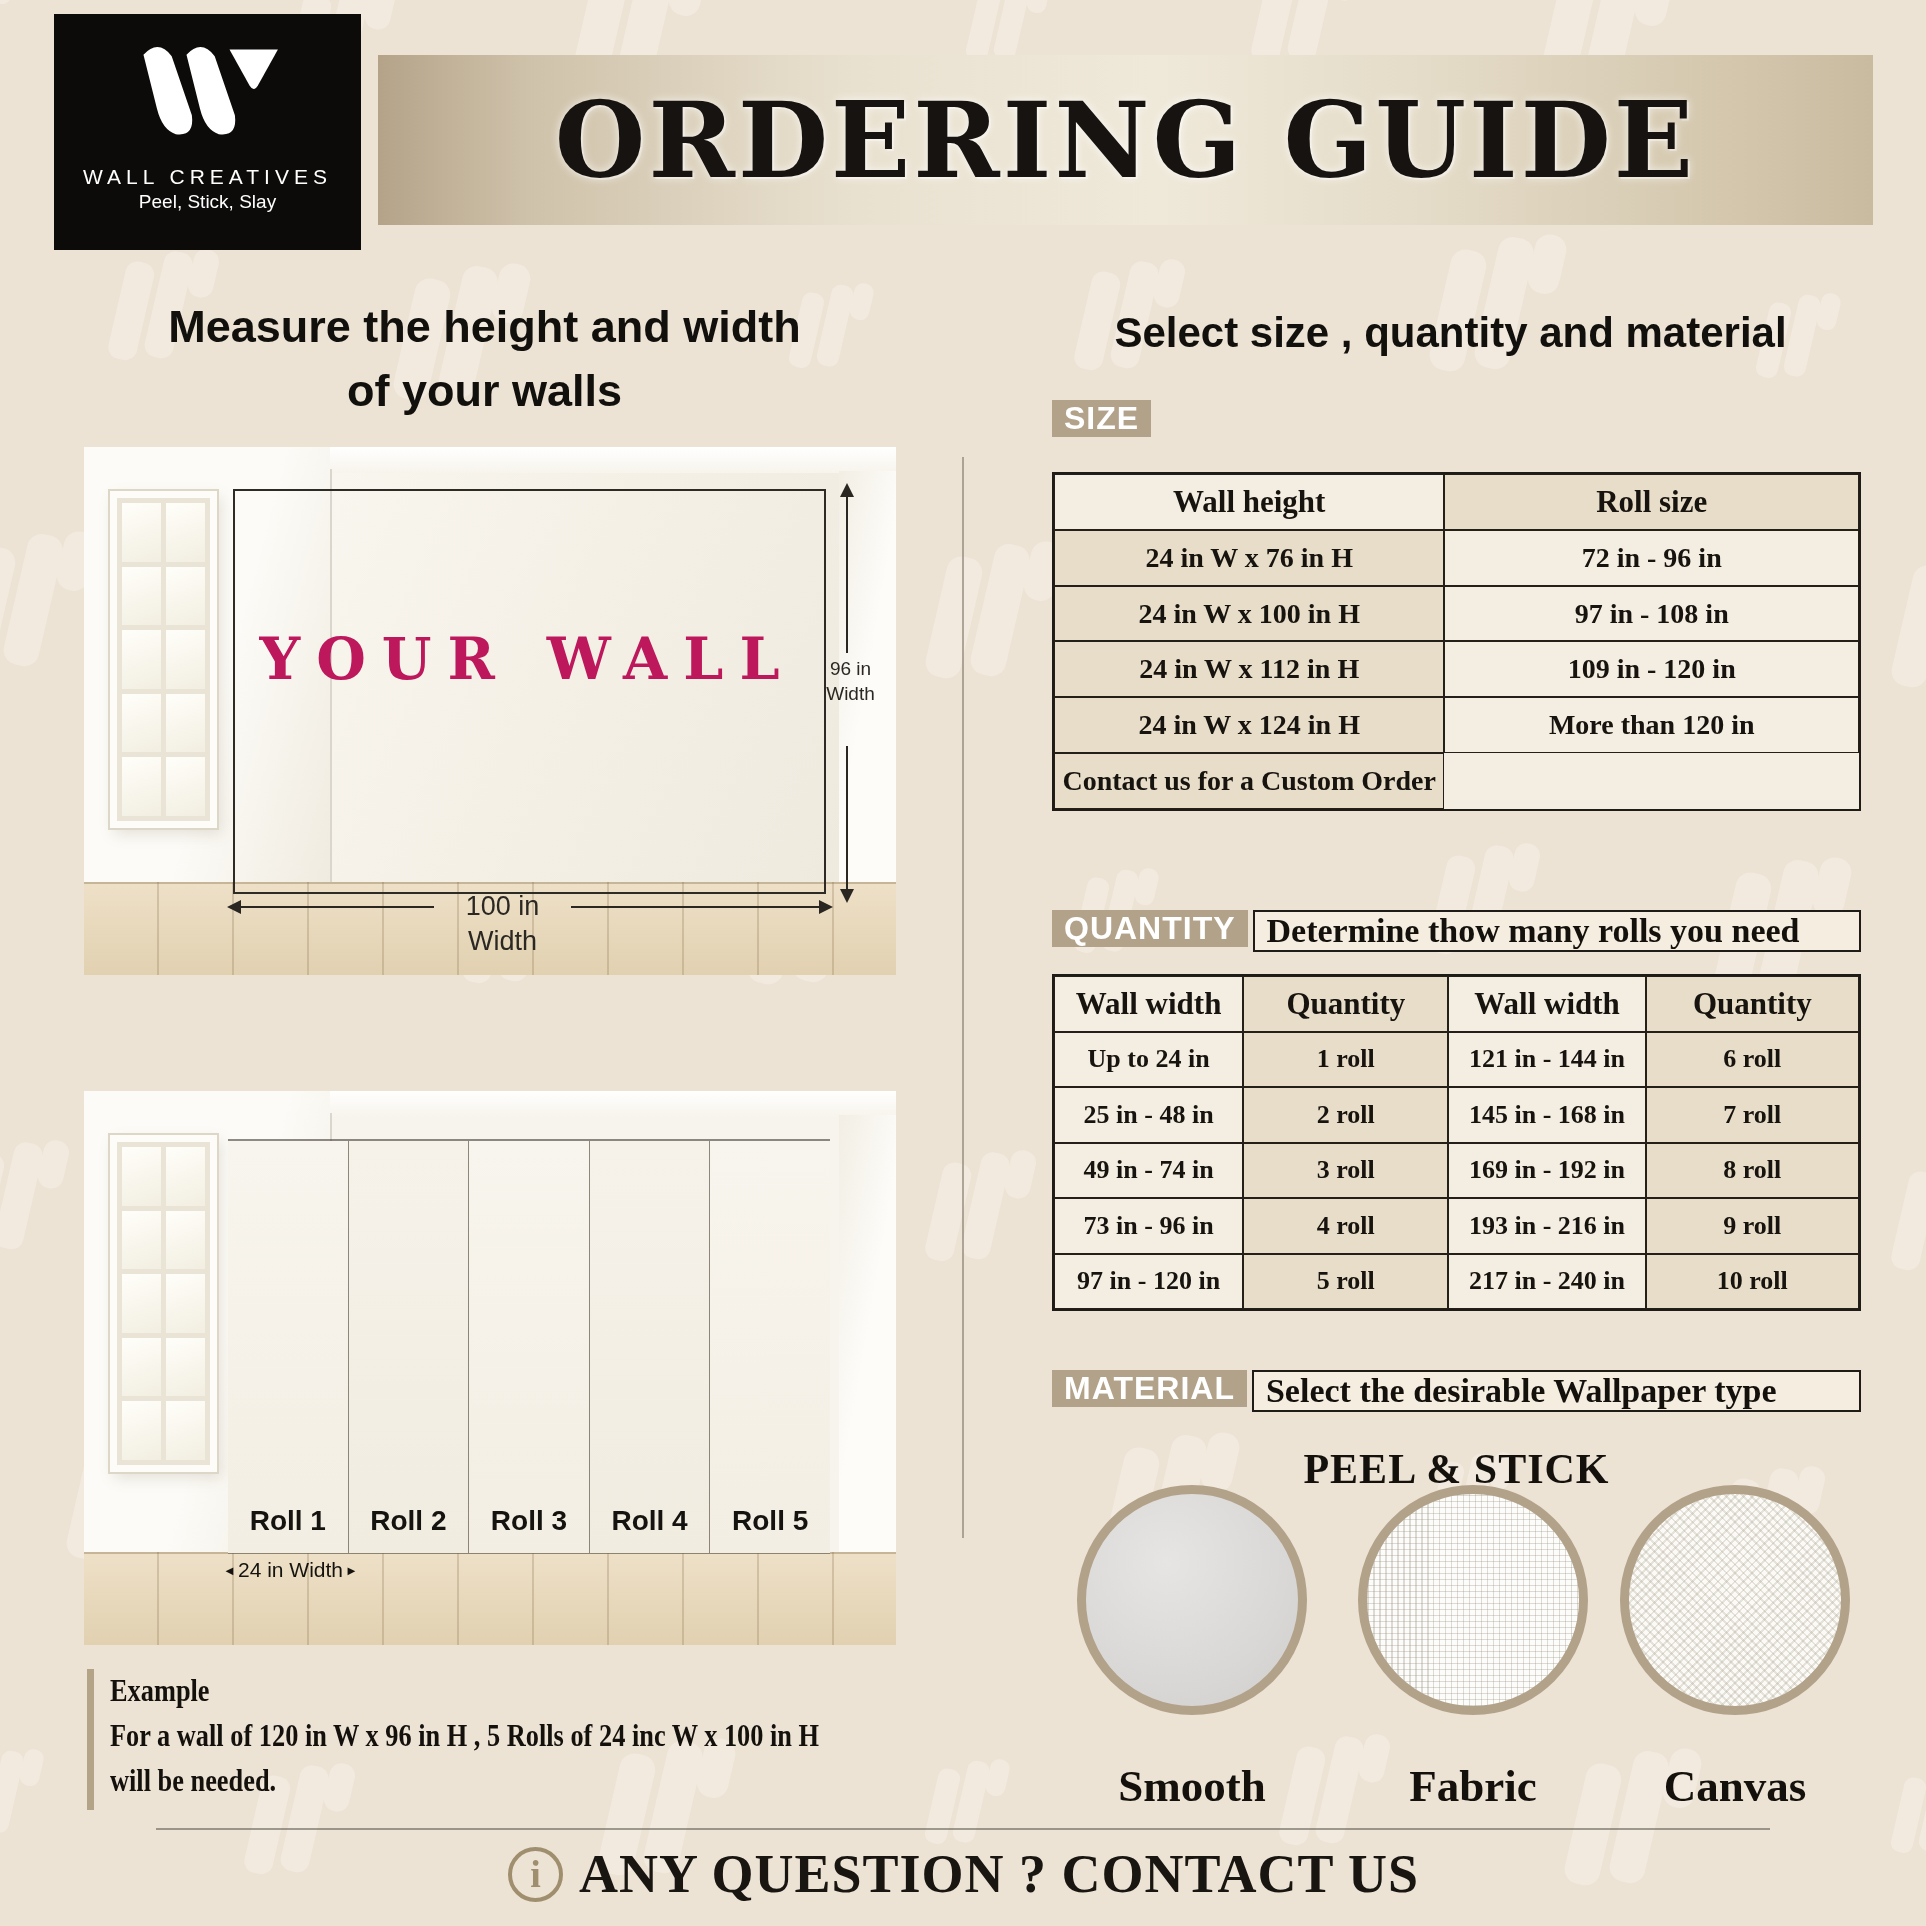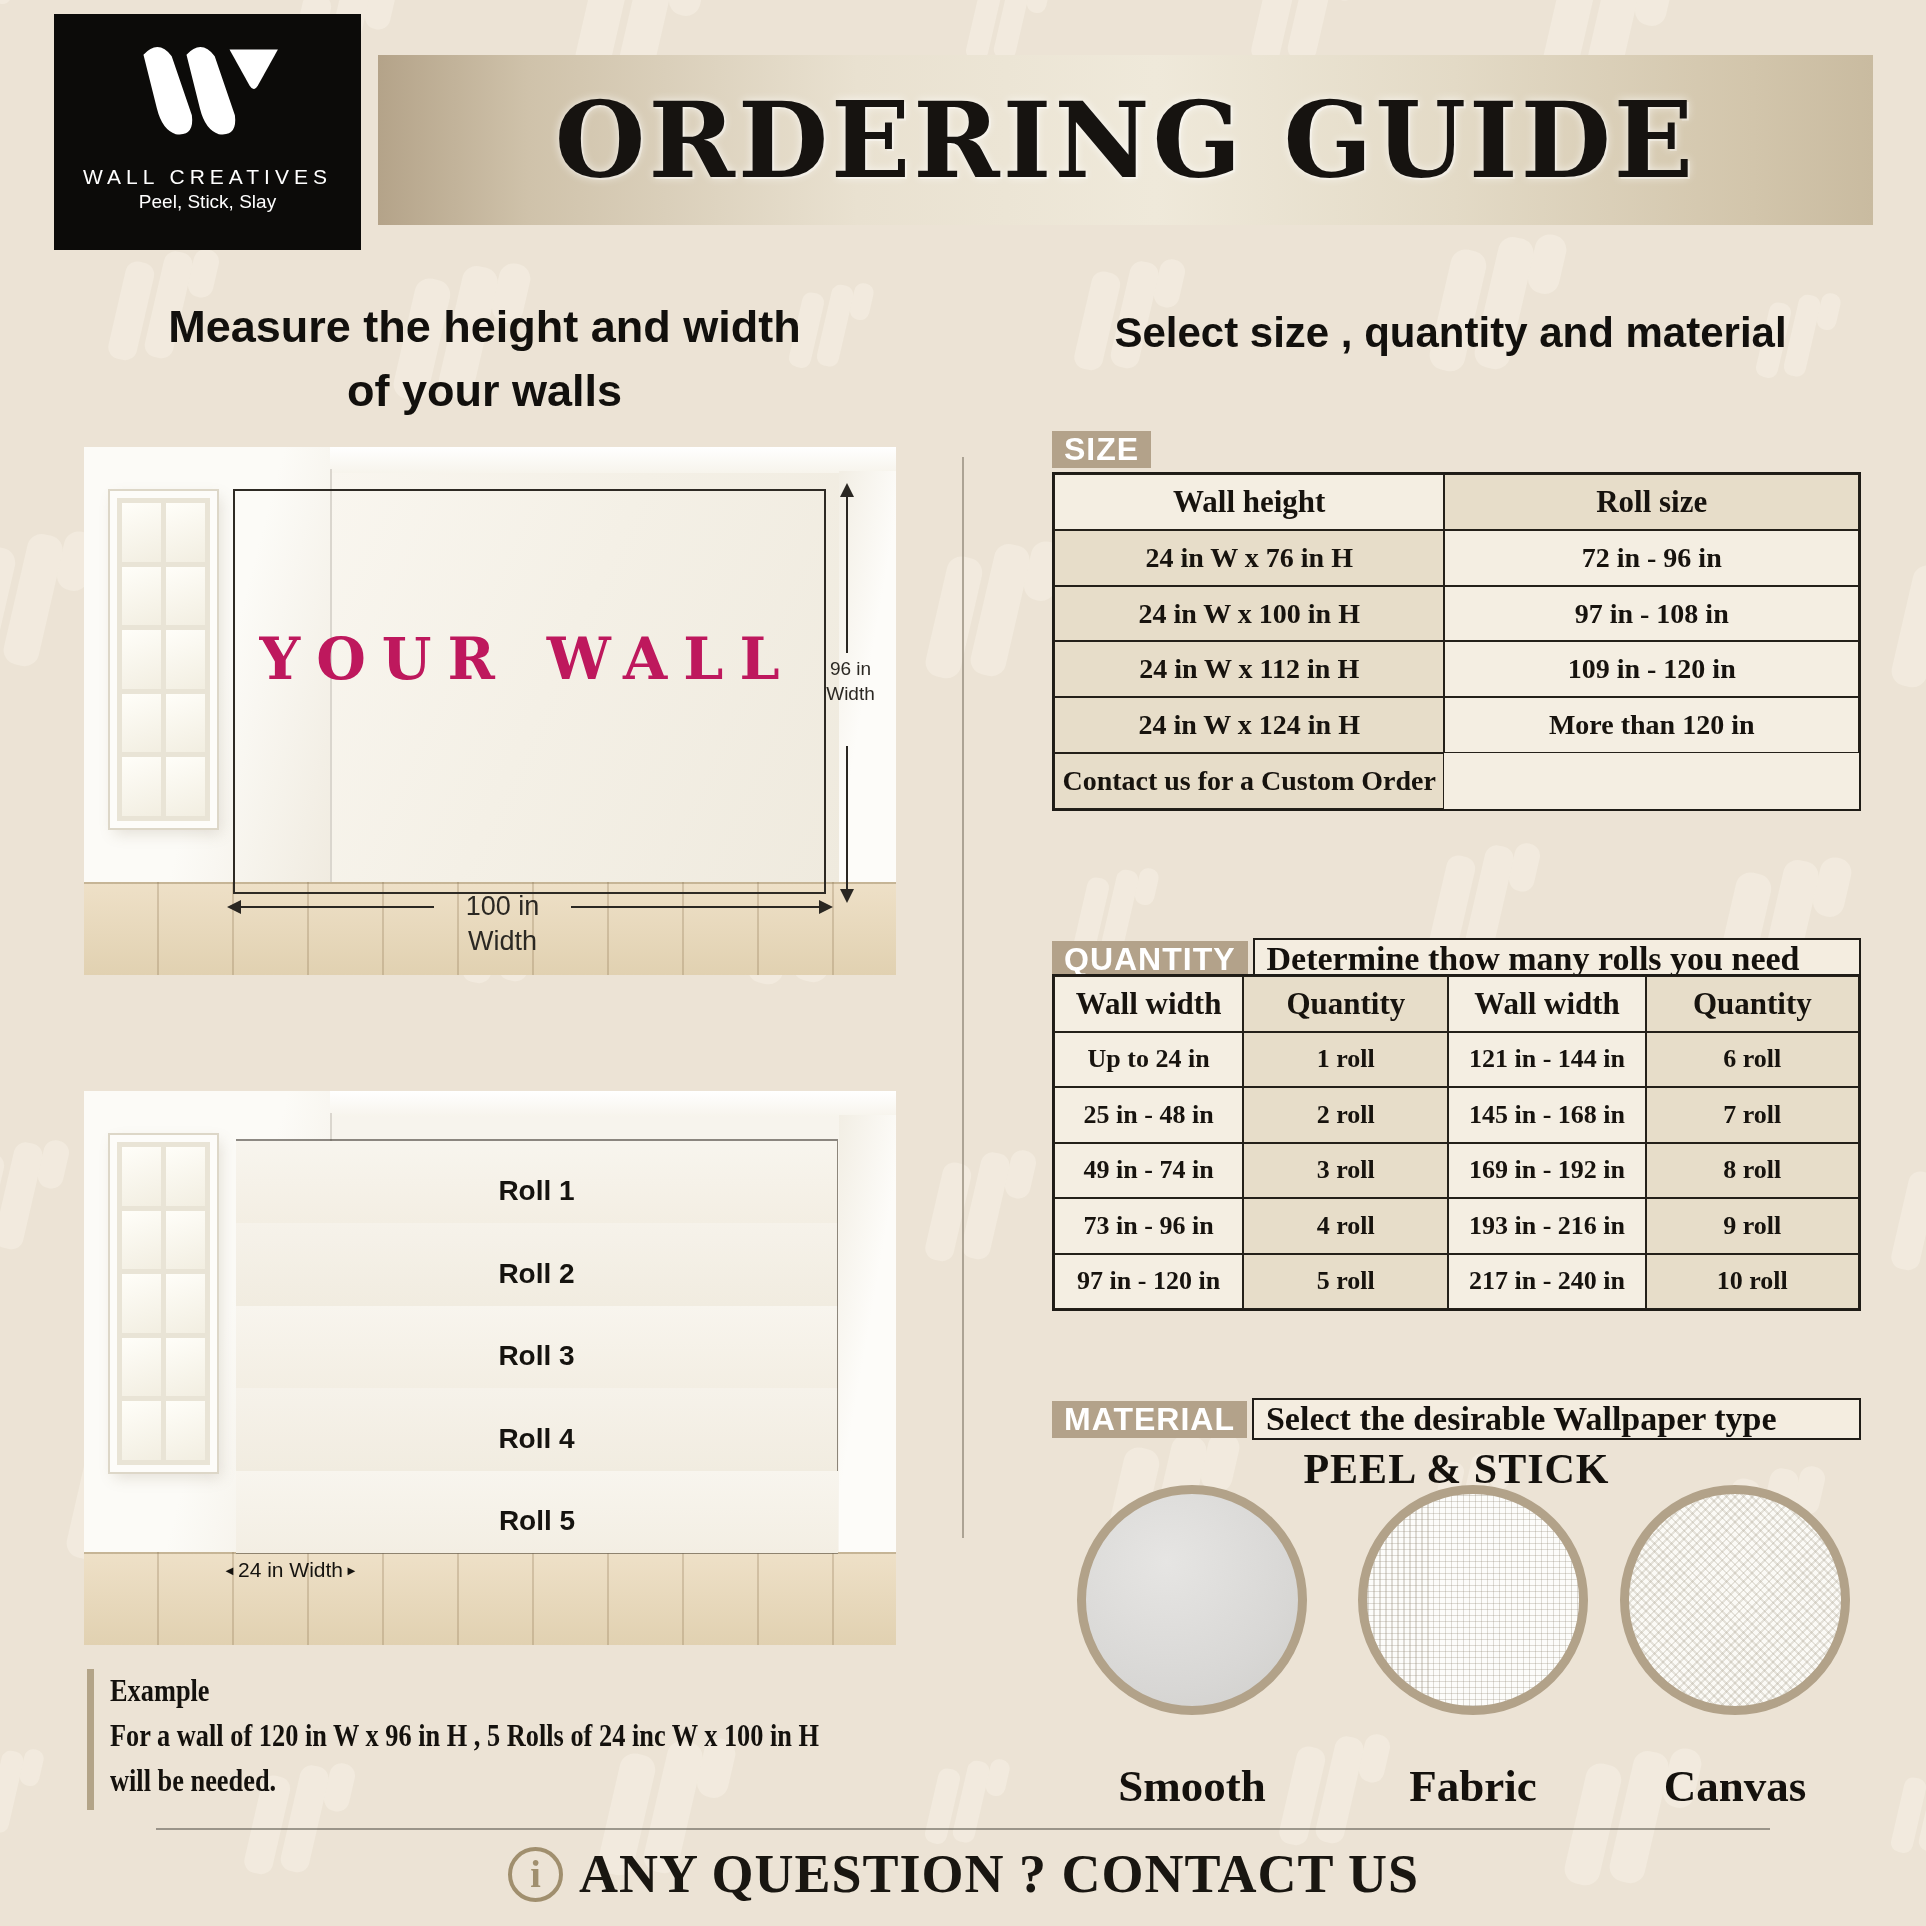--- a/index.html
+++ b/index.html
@@ -72,36 +72,36 @@
   .va-bot{top:299px;height:145px;}
   .va-bot::after{content:"";position:absolute;left:-6px;bottom:-12px;border-left:7px solid transparent;border-right:7px solid transparent;border-top:14px solid #2a2722;}
   .va-label{position:absolute;left:717px;top:210px;width:99px;text-align:center;font-size:19px;line-height:1.3;color:#2b2823;}
   .ha-line{position:absolute;top:459px;height:2px;background:#2a2722;}
   .ha-l{left:156px;width:194px;}
   .ha-l::before{content:"";position:absolute;left:-13px;top:-6px;border-top:7px solid transparent;border-bottom:7px solid transparent;border-right:14px solid #2a2722;}
   .ha-r{left:487px;width:249px;}
   .ha-r::after{content:"";position:absolute;right:-13px;top:-6px;border-top:7px solid transparent;border-bottom:7px solid transparent;border-left:14px solid #2a2722;}
   .ha-label{position:absolute;left:350px;top:442px;width:137px;text-align:center;font-size:27px;line-height:1.3;color:#2b2823;}
   
-  .panels{position:absolute;left:152px;top:48px;width:602px;height:412px;display:flex;border-top:2px solid rgba(50,44,36,.55);border-bottom:1.5px solid rgba(105,98,86,.6);flex-direction:column;}
+  .panels{position:absolute;left:144px;top:48px;width:602px;height:412px;display:flex;border-top:2px solid rgba(50,44,36,.55);border-bottom:1.5px solid rgba(105,98,86,.6);}
   .panel{flex:1;position:relative;border-right:1.5px solid rgba(105,98,86,.75);background:linear-gradient(#f8f5ee,#f3eee3);}
   .panel:nth-child(even){background:linear-gradient(#f6f2ea,#f1ece0);}
   .panel:last-child{border-right:none;}
   .roll-label{position:absolute;bottom:16px;width:100%;text-align:center;font-weight:700;font-size:28px;color:#15130f;}
   .rw-wrap{position:absolute;left:139px;top:467px;width:135px;display:flex;align-items:center;justify-content:center;color:#15130f;}
   .rw-wrap .tick{width:2px;height:18px;background:#15130f;}
   .rw-wrap .arr{font-size:13px;margin:0 2px;}
   .rw-text{font-size:21px;white-space:nowrap;}
   
   .example{position:absolute;left:87px;top:1669px;width:871px;border-left:7px solid #b3a488;padding:0 0 6px 16px;z-index:2;}
   .example .inner{transform:scaleX(.85);transform-origin:left top;white-space:nowrap;}
   .ex-title,.ex-line{font-family:"Liberation Serif",serif;font-weight:bold;font-size:31px;line-height:1.45;color:#14110d;}
   
   .v-divider{position:absolute;left:962px;top:457px;width:2px;height:1081px;background:#978e7e;opacity:.75;}
-  .section-head{position:absolute;left:1052px;width:809px;height:50px;display:flex;align-items:center;z-index:2;margin-top:24px;}
+  .section-head{position:absolute;left:1052px;width:809px;height:50px;display:flex;align-items:flex-start;z-index:2;}
   .sec-label{
     background:var(--accent_tan,#b3a28a);color:#fff;font-weight:700;font-size:32px;letter-spacing:1px;
     display:flex;align-items:center;padding:0 12px;white-space:nowrap;
   }
   .sec-title{
     flex:1;margin-left:5px;border:2px solid #1f1c17;background:#f4ede0;display:flex;align-items:center;
     padding:0 12px;font-family:"Liberation Serif",serif;font-weight:bold;font-size:34px;color:#14110d;white-space:nowrap;
   }
   .size-head{top:400px;}
   .quantity-head{top:910px;}

